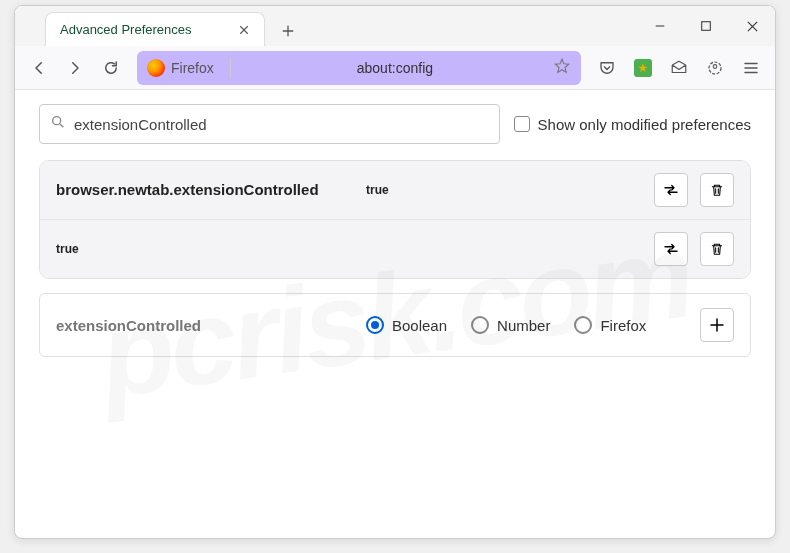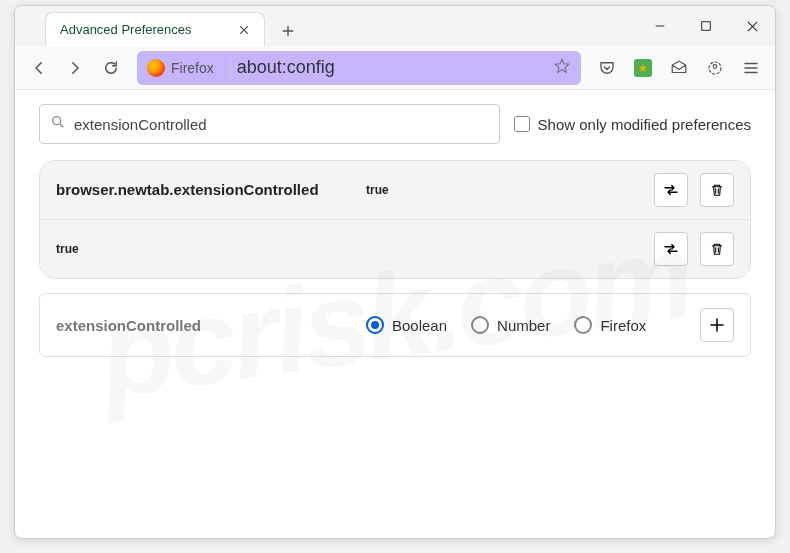--- a/index.html
+++ b/index.html
@@ -12,30 +12,30 @@
 .tab-close { width: 20px; height: 20px; display: flex; align-items: center; justify-content: center; color: #555; cursor: pointer; }
 .new-tab { width: 30px; height: 30px; display: flex; align-items: center; justify-content: center; color: #555; margin-left: 8px; cursor: pointer; }
 .window-controls { display: flex; align-items: center; }
 .win-btn { width: 46px; height: 40px; display: flex; align-items: center; justify-content: center; color: #333; cursor: pointer; }
 .toolbar { display: flex; align-items: center; height: 44px; background: #f9f9fb; padding: 0 8px; border-bottom: 1px solid #e5e5e5; gap: 4px; }
 .tb-btn { width: 32px; height: 32px; display: flex; align-items: center; justify-content: center; border-radius: 4px; color: #555; cursor: pointer; }
 .tb-btn svg { width: 18px; height: 18px; }
 .addr-bar { flex: 1; display: flex; align-items: center; height: 34px; background: #c4b5fd; border-radius: 6px; margin: 0 6px; padding: 0 10px; }
 .addr-firefox { display: flex; align-items: center; gap: 6px; color: #555; font-size: 14px; padding-right: 10px; }
 .addr-separator { width: 1px; height: 20px; background: #ccc; margin: 0 6px; }
-.addr-text { flex: 1; font-size: 18px; color: #333; }
+.addr-text { flex: 1; font-size: 14px; color: #333; text-align: center; }
 .addr-star { color: #777; }
 .content { padding: 14px 24px; }
 .search-row { display: flex; align-items: center; gap: 14px; margin-bottom: 16px; }
 .search-box { flex: 1; display: flex; align-items: center; height: 40px; border: 1px solid #ccc; border-radius: 4px; padding: 0 10px; background: #fff; }
 .search-box input { flex: 1; border: none; outline: none; font-size: 15px; color: #444; background: transparent; }
 .search-icon { color: #888; margin-right: 8px; }
 .checkbox-row { display: flex; align-items: center; gap: 8px; font-size: 15px; color: #333; }
 .checkbox { width: 16px; height: 16px; border: 1px solid #888; border-radius: 3px; background: #fff; }
-.prefs-block { border: 1px solid #e0e0e0; border-radius: 16px; overflow: hidden; margin-bottom: 14px; }
+.prefs-block { border: 1px solid #e0e0e0; border-radius: 10px; overflow: hidden; margin-bottom: 14px; }
 .pref-row { display: flex; align-items: center; padding: 12px 16px; background: #f4f4f6; border-bottom: 1px solid #e5e5e5; }
 .pref-row:last-child { border-bottom: none; }
 .pref-name { width: 310px; font-weight: 700; font-size: 15px; color: #222; line-height: 1.3; word-break: break-word; }
 .pref-value { flex: 1; font-weight: 700; font-size: 12px; color: #222; }
 .pref-actions { display: flex; gap: 12px; }
 .icon-btn { width: 34px; height: 34px; display: flex; align-items: center; justify-content: center; border: 1px solid #ccc; border-radius: 4px; background: #fff; cursor: pointer; }
 .new-pref-row { display: flex; align-items: center; padding: 14px 16px; border: 1px solid #e0e0e0; border-radius: 6px; }
 .new-pref-name { width: 310px; font-weight: 700; font-size: 15px; color: #777; }
 .type-options { flex: 1; display: flex; gap: 24px; }
 .radio-opt { display: flex; align-items: center; gap: 8px; font-size: 15px; color: #333; cursor: pointer; }

